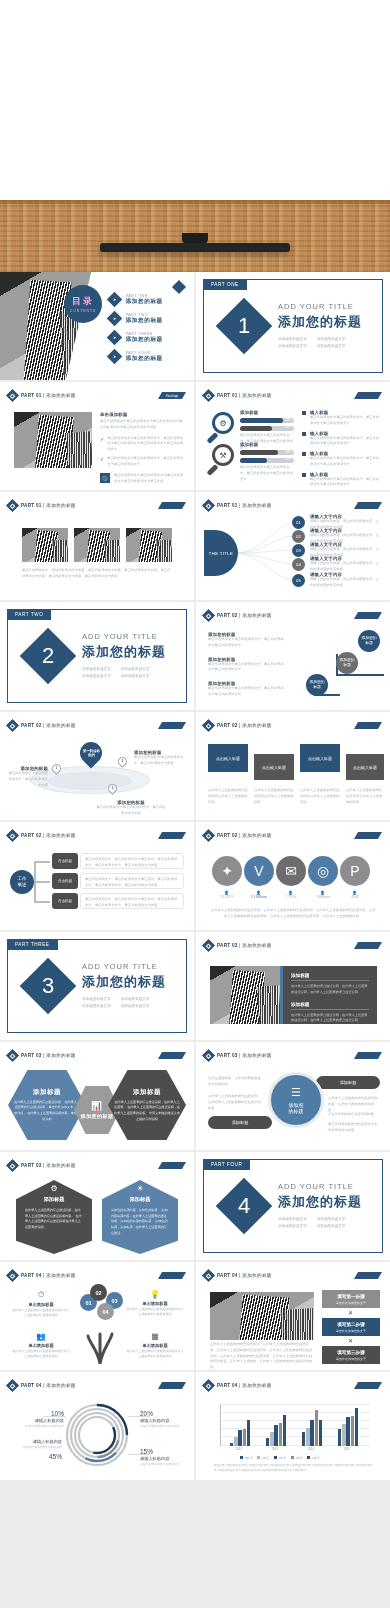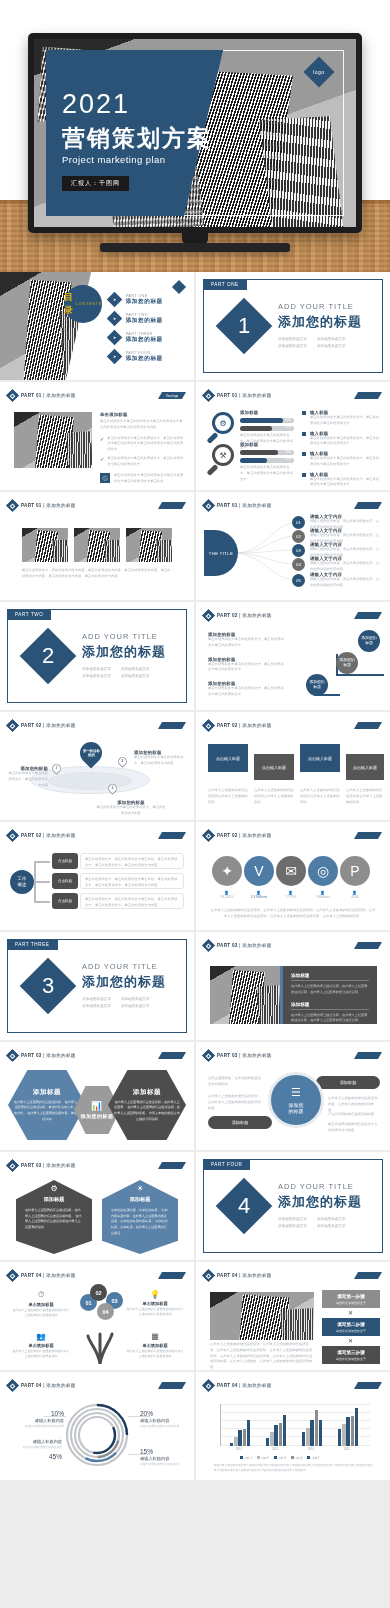--- a/index.html
+++ b/index.html
@@ -102,21 +102,21 @@
       position:relative; overflow:hidden;}
   .ph:before{content:"";position:absolute;left:30%;top:8%;width:45%;height:95%;
     background:repeating-linear-gradient(98deg,#fff 0 1.2px,#232323 1.2px 2.6px);transform:rotate(4deg);}
   .ph:after{content:"";position:absolute;left:68%;top:35%;width:32%;height:70%;
     background:repeating-linear-gradient(95deg,#f0f0f0 0 1px,#2a2a2a 1px 2.4px);transform:rotate(-4deg);opacity:.85;}
 
   
   .cts-photo { position:absolute;left:0;top:0;width:47%;height:100%;}
   .cts-photo-clip{position:absolute;inset:0;clip-path:polygon(0 0,100% 0,72% 100%,0 100%);}
   .cts-badge{position:absolute;left:33%;top:12%;width:38px;height:38px;border-radius:50%;
-     background:#2b5377;color:#eab308;display:flex;flex-direction:row;align-items:center;justify-content:center;}
+     background:#2b5377;color:#f9a8d4;display:flex;flex-direction:column;align-items:center;justify-content:center;}
   .cts-badge .c1{font-size:9px;font-weight:700;letter-spacing:2px;}
   .cts-badge .c2{font-size:3.4px;letter-spacing:1px;margin-top:1px;}
   .cts-list{position:absolute;left:56%;top:20%;}
   .cts-item{display:flex;align-items:center;gap:6px;margin-bottom:7px;}
   .cts-dia{width:11px;height:11px;background:#2b5377;transform:rotate(45deg);flex:0 0 11px;
      display:flex;align-items:center;justify-content:center;}
   .cts-dia i{transform:rotate(-45deg);color:#fff;font-size:4px;font-style:normal;}
   .cts-en{font-size:3.6px;color:#8d98a2;letter-spacing:.5px;}
   .cts-cn{font-size:5.6px;color:#2b5377;font-weight:700;letter-spacing:.6px;}
   .corner-dia{position:absolute;right:10px;top:10px;width:10px;height:10px;background:#2b5377;transform:rotate(45deg);}
@@ -237,41 +237,20 @@
   .filler{width:194px;height:108px;background:#ececec;flex:0 0 194px;}
 </style>
 </head>
 <body>
 
 <div class="hero">
   <div class="hero-bg-top"></div>
   <div class="wood"></div>
   <div class="wood-edge"></div>
 
-  <div class="tv">
-    <div class="tv-screen">
-      <div class="photo">
-        <div class="tower t4"></div>
-          <div class="tower t1"></div>
-        <div class="tower t2"></div>
-          <div class="tower t3"></div>
-      </div>
-      <div class="slide-frame"></div>
-      <div class="hero-panel"></div>
-      <div class="hero-logo">
-        <span>logo</span>
-      </div>
-      <div class="hero-txt">
-        <div class="hero-year">2021</div>
-        <div class="hero-cn">营销策划方案</div>
-        <div class="hero-en">Project marketing plan</div>
-        <div class="hero-tag">汇报人：千图网</div>
-      </div>
-    </div>
-  </div>
   <div class="tv-stand-neck"></div>
   <div class="tv-stand-base"></div>
 </div>
 
 <div class="grid">
 
   <div class="row">
     <div class="slide">
       <div class="cts-photo">
         <div class="cts-photo-clip ph"></div>

